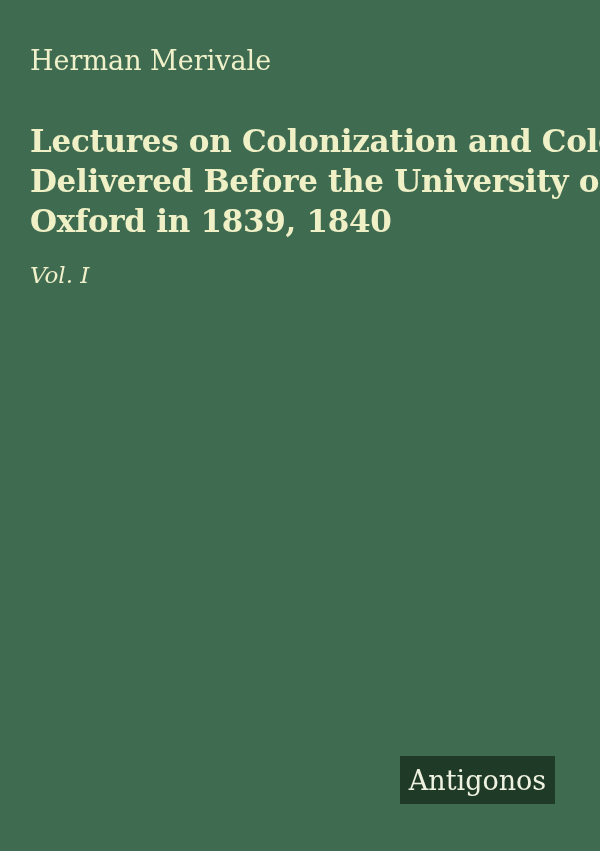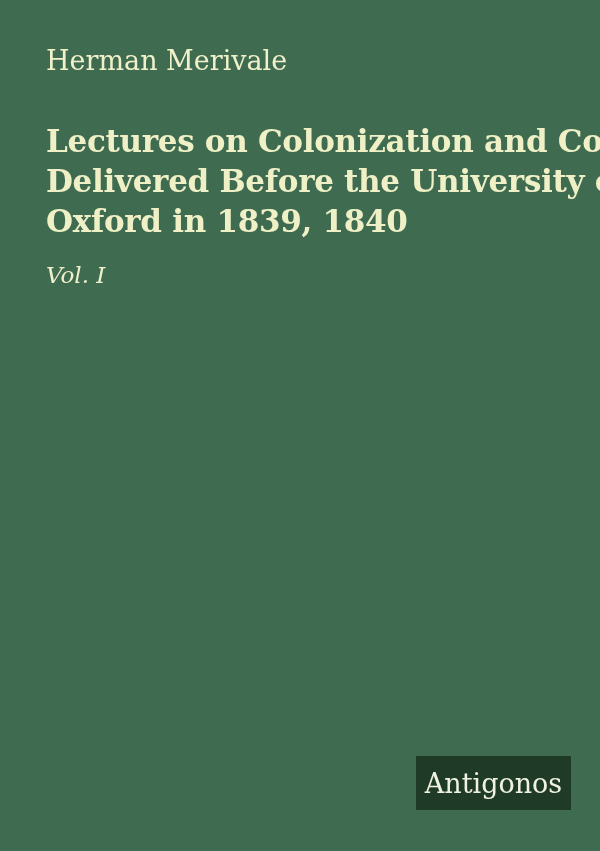--- a/index.html
+++ b/index.html
@@ -10,21 +10,20 @@
     width: 600px;
     height: 851px;
     position: relative;
     overflow: hidden;
     background: #3F6B51;
     font-family: "DejaVu Serif", serif;
   }
   .cover {
     position: absolute;
     inset: 0;
-    margin-left: 16px;
   }
   .author {
     position: absolute;
     left: 30px;
     top: 44px;
     font-size: 27px;
     line-height: 34px;
     color: #F0F1CA;
     white-space: nowrap;
   }
@@ -50,21 +49,21 @@
     line-height: 30px;
     color: #F0F1CA;
     white-space: nowrap;
     font-style: italic;
   }
   .publisher-box {
     position: absolute;
     left: 400px;
     top: 756px;
     width: 155px;
-    height: 54px;
+    height: 48px;
     background: #1F3B27;
     display: flex;
     align-items: center;
     justify-content: center;
   }
   .publisher-name {
     font-size: 27px;
     color: #EFF2E0;
     white-space: nowrap;
   }

